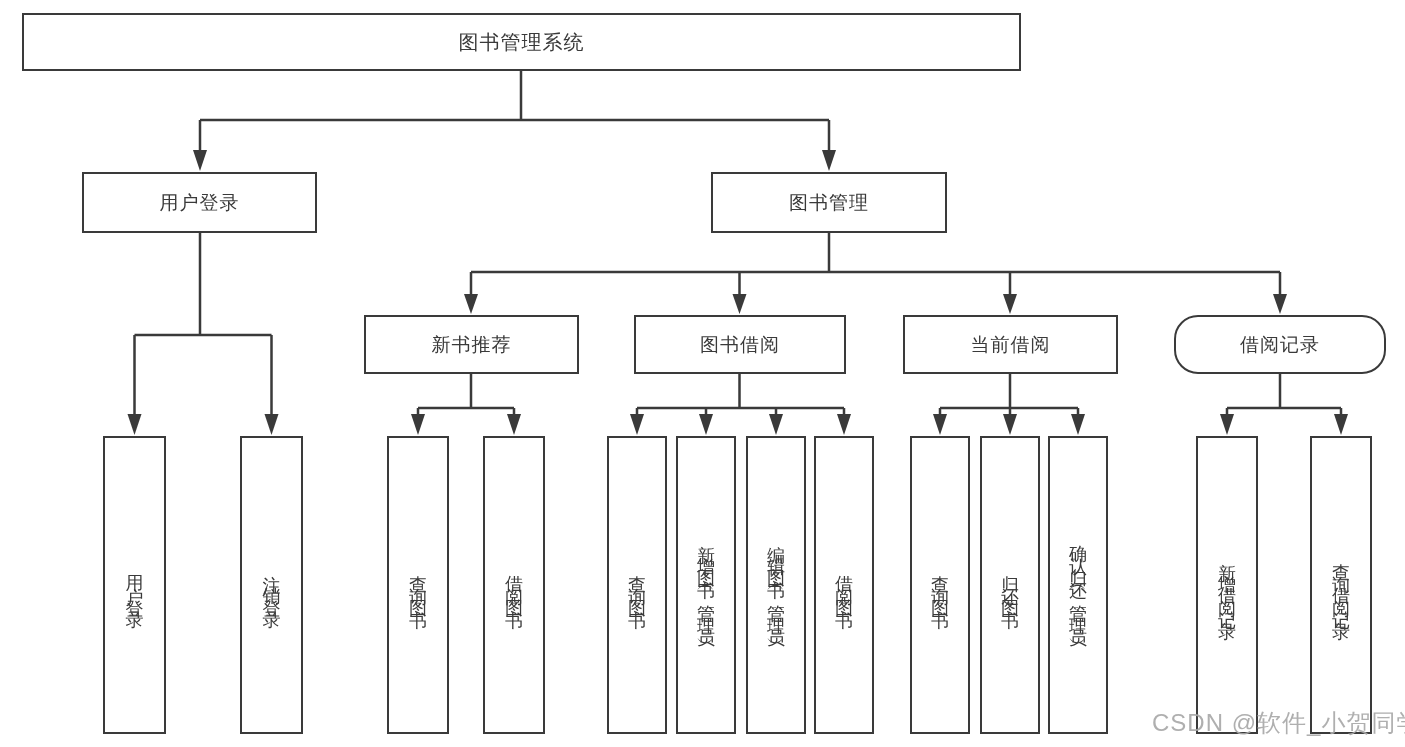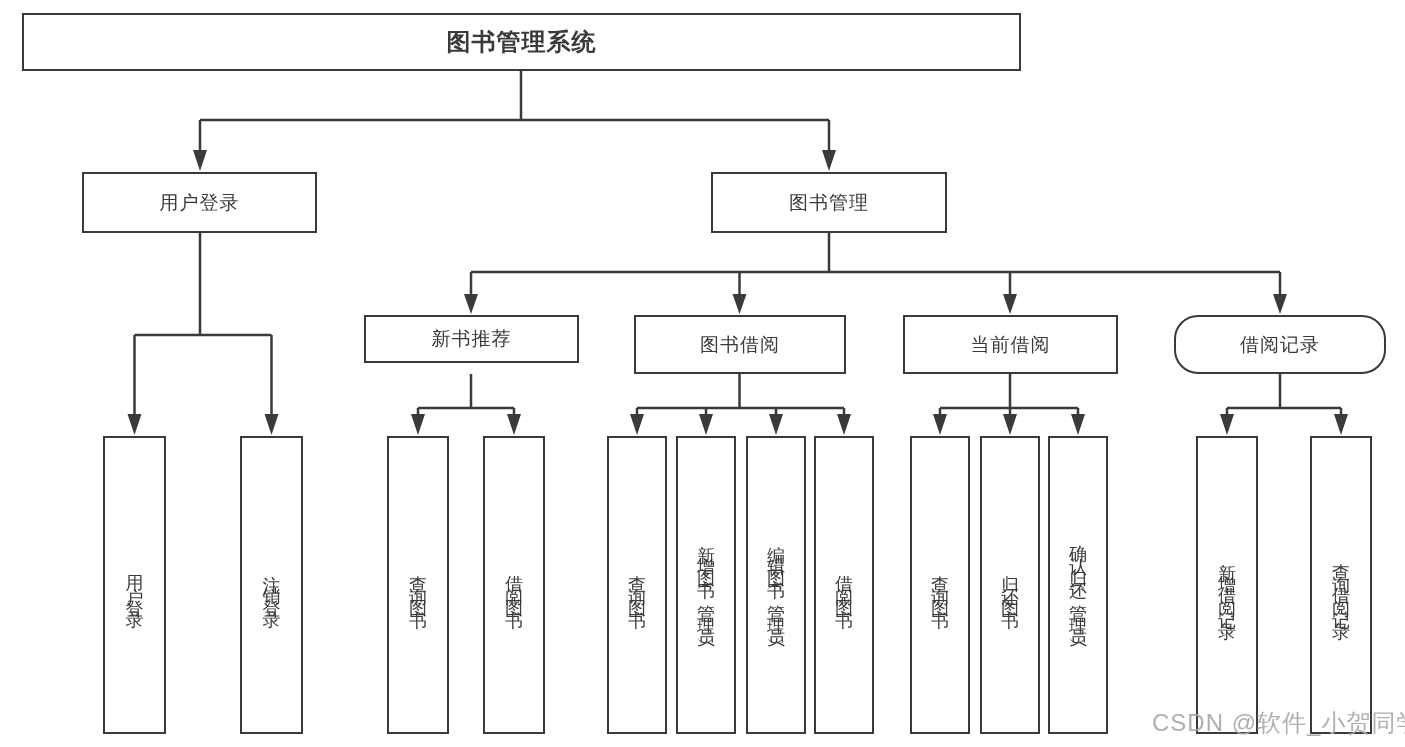--- a/index.html
+++ b/index.html
@@ -31,22 +31,21 @@
     justify-content: center;
     color: #3a3a3a;
     z-index: 2;
   }
   .node.h {
     font-size: 19px;
     letter-spacing: 1px;
     white-space: nowrap;
   }
   .node.h.root {
-    font-size: 24px;
-    font-weight: bold;
+    font-size: 20px;
   }
   .node.v {
     font-size: 18px;
     writing-mode: vertical-rl;
     text-orientation: mixed;
     letter-spacing: 12px;
     line-height: 1;
   }
   .node span {
     display: block;
@@ -111,21 +110,21 @@
     <span>图书管理系统</span>
   </div>
 
   <div class="node h" style="left:82px; top:172px; width:235px; height:61px;">
     <span>用户登录</span>
   </div>
   <div class="node h" style="left:711px; top:172px; width:236px; height:61px;">
     <span>图书管理</span>
   </div>
 
-  <div class="node h" style="left:364px; top:315px; width:215px; height:48px;font-family:Liberation Mono, monospace;">
+  <div class="node h" style="left:364px; top:315px; width:215px; height:59px;font-family:Liberation Mono, monospace;">
     <span>新书推荐</span>
   </div>
   <div class="node h" style="left:634px; top:315px; width:212px; height:59px;">
     <span>图书借阅</span>
   </div>
   <div class="node h" style="left:903px; top:315px; width:215px; height:59px;">
     <span>当前借阅</span>
   </div>
   <div class="node h" style="left:1174px; top:315px; width:212px; height:59px;border-radius:24px;">
     <span>借阅记录</span>

